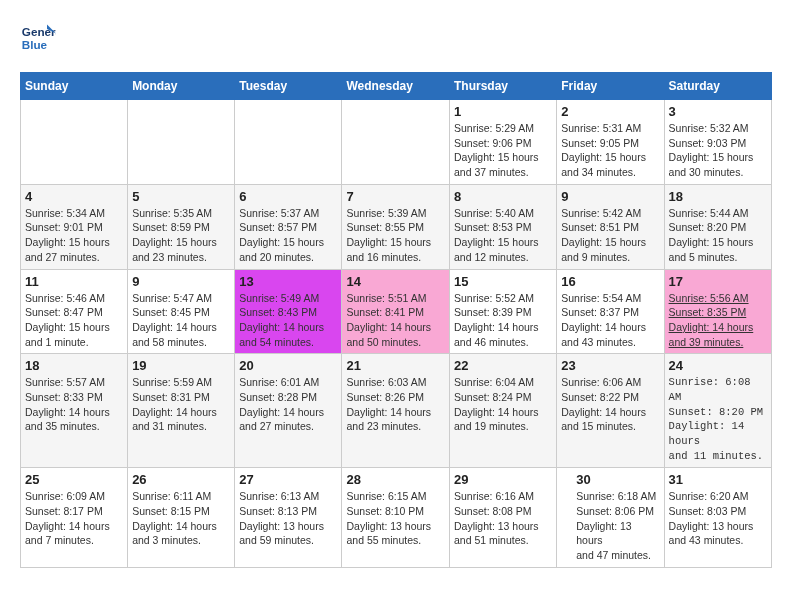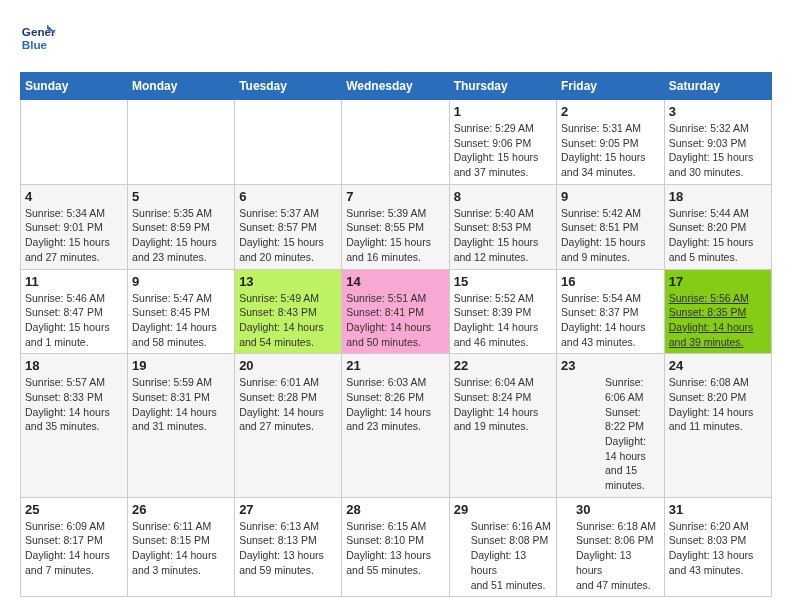--- a/index.html
+++ b/index.html
@@ -201,21 +201,21 @@
 Daylight: 15 hours
 and 1 minute.</div>
         </td>
         <td style="background: rgb(255, 255, 255);">
           <span class="day-number">9</span>
           <div class="day-info" style="white-space: pre-line;">Sunrise: 5:47 AM
 Sunset: 8:45 PM
 Daylight: 14 hours
 and 58 minutes.</div>
         </td>
-        <td style="background: #bef264;">
+        <td style="background: #d946ef;">
           <span class="day-number">13</span>
           <div class="day-info" style="white-space: pre-line;">Sunrise: 5:49 AM
 Sunset: 8:43 PM
 Daylight: 14 hours
 and 54 minutes.</div>
         </td>
         <td style="background: #f9a8d4;">
           <span class="day-number">14</span>
           <div class="day-info" style="white-space: pre-line;">Sunrise: 5:51 AM
 Sunset: 8:41 PM
@@ -229,21 +229,21 @@
 Daylight: 14 hours
 and 46 minutes.</div>
         </td>
         <td style="background: rgb(255, 255, 255);">
           <span class="day-number">16</span>
           <div class="day-info" style="white-space: pre-line;">Sunrise: 5:54 AM
 Sunset: 8:37 PM
 Daylight: 14 hours
 and 43 minutes.</div>
         </td>
-        <td style="background: #84cc16;">
+        <td style="background: #f9a8d4;">
           <span class="day-number">17</span>
           <div class="day-info" style="white-space: pre-line; text-decoration: underline;">Sunrise: 5:56 AM
 Sunset: 8:35 PM
 Daylight: 14 hours
 and 39 minutes.</div>
         </td>
       </tr>
       <tr>
         <td style="background: rgb(245, 245, 245);">
           <span class="day-number">18</span>
@@ -275,28 +275,28 @@
         </td>
         <td style="background: rgb(245, 245, 245);">
           <span class="day-number">22</span>
           <div class="day-info" style="white-space: pre-line;">Sunrise: 6:04 AM
 Sunset: 8:24 PM
 Daylight: 14 hours
 and 19 minutes.</div>
         </td>
         <td style="background: rgb(245, 245, 245);">
           <span class="day-number">23</span>
-          <div class="day-info" style="white-space: pre-line; margin-left: 44px;">Sunrise: 6:06 AM
+          <div class="day-info" style="white-space: pre-line;">Sunrise: 6:06 AM
 Sunset: 8:22 PM
 Daylight: 14 hours
 and 15 minutes.</div>
         </td>
         <td style="background: rgb(245, 245, 245);">
           <span class="day-number">24</span>
-          <div class="day-info" style="white-space: pre-line;">Sunrise: 6:08 AM
+          <div class="day-info" style="white-space: pre-line; font-family: Liberation Mono, monospace;">Sunrise: 6:08 AM
 Sunset: 8:20 PM
 Daylight: 14 hours
 and 11 minutes.</div>
         </td>
       </tr>
       <tr>
         <td style="background: rgb(255, 255, 255);">
           <span class="day-number">25</span>
           <div class="day-info" style="white-space: pre-line;">Sunrise: 6:09 AM
 Sunset: 8:17 PM
@@ -319,21 +319,21 @@
         </td>
         <td style="background: rgb(255, 255, 255);">
           <span class="day-number">28</span>
           <div class="day-info" style="white-space: pre-line;">Sunrise: 6:15 AM
 Sunset: 8:10 PM
 Daylight: 13 hours
 and 55 minutes.</div>
         </td>
         <td style="background: rgb(255, 255, 255);">
           <span class="day-number">29</span>
-          <div class="day-info" style="white-space: pre-line; margin-left: 17px;">Sunrise: 6:16 AM
+          <div class="day-info" style="white-space: pre-line;">Sunrise: 6:16 AM
 Sunset: 8:08 PM
 Daylight: 13 hours
 and 51 minutes.</div>
         </td>
         <td style="background: rgb(255, 255, 255); padding-left: 19px;">
           <span class="day-number">30</span>
           <div class="day-info" style="white-space: pre-line;">Sunrise: 6:18 AM
 Sunset: 8:06 PM
 Daylight: 13 hours
 and 47 minutes.</div>

